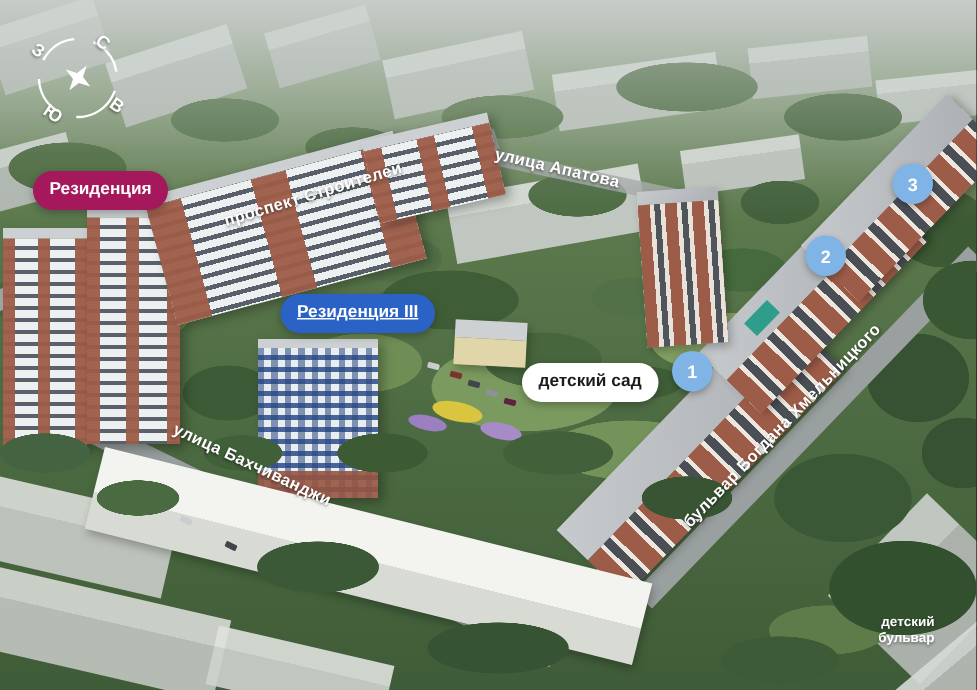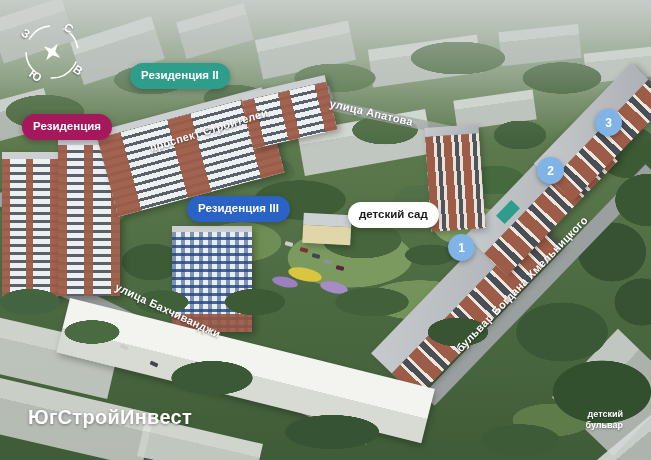--- a/index.html
+++ b/index.html
@@ -107,21 +107,21 @@
   .b-stylobate{position:absolute;left:70px;top:298px;width:376px;height:56px;transform:rotate(14deg);transform-origin:left top;
     background:linear-gradient(180deg,#f3f4f0 0 55%,#d8dad4 55%);box-shadow:2px 3px 6px rgba(0,0,0,.25);}
   
   .car{position:absolute;width:8px;height:4px;border-radius:1px;}
   .play{position:absolute;border-radius:50%;}
   .banner{position:absolute;left:497px;top:206px;width:22px;height:12px;transform:rotate(-46deg);}
   
   .ui{z-index:10;}
   .pill{position:absolute;padding:7px 11px;border-radius:14px;color:#fff;font-size:11.5px;font-weight:700;line-height:1;
     white-space:nowrap;box-shadow:0 2px 6px rgba(0,0,0,.28);cursor:pointer;}
-  .pill.dark-text{color:#1c1c1e;}
+  .pill.dark-text{color:#1c1c1e;margin-top:40px;}
   .p-res2{left:130px;top:63px;}
   .p-res{left:22px;top:114px;}
   .p-res3{left:187px;top:196px;}
   .p-aura{left:432px;top:159px;padding:7px 23px;}
   .p-kinder{left:348px;top:202px;}
   .street{position:absolute;color:#fff;font-size:11px;font-weight:700;letter-spacing:.3px;white-space:nowrap;
     text-shadow:0 1px 2px rgba(0,0,0,.5);transform-origin:left center;}
   .s-stroiteley{left:150px;top:142px;transform:rotate(-17deg);}
   .s-apatova{left:330px;top:97px;transform:rotate(13deg);}
   .s-bakhchi{left:116px;top:280px;transform:rotate(25deg);}
@@ -245,33 +245,31 @@
         <circle cx="32" cy="32" r="26" fill="none" stroke="#ffffff" stroke-width="1.6" stroke-dasharray="26 13"></circle>
         <path d="M32 22 L34.4 29.6 L42 32 L34.4 34.4 L32 42 L29.6 34.4 L22 32 L29.6 29.6 Z" fill="#ffffff"></path>
       </svg>
       <span class="c-n">С</span>
       <span class="c-s">Ю</span>
       <span class="c-w">З</span>
       <span class="c-e">В</span>
     </div>
 
 
-    <div class="pill p-res2" style="background-color: rgb(46, 157, 140);">Резиденция II</div>
     <div class="pill p-res" style="background-color: rgb(165, 25, 92);">Резиденция</div>
-    <div class="pill p-res3" style="background-color: rgb(43, 98, 198);">Резиденция III</div>
+    <div class="pill p-res3" style="background-color: rgb(43, 98, 198); text-decoration: underline;">Резиденция III</div>
     <div class="pill p-kinder dark-text" style="background-color: rgb(255, 255, 255);">детский сад</div>
 
     <div class="street s-stroiteley">проспект Строителей</div>
     <div class="street s-apatova">улица Апатова</div>
     <div class="street s-bakhchi">улица Бахчиванджи</div>
     <div class="street s-blvd">бульвар Богдана Хмельницкого</div>
 
     <div class="marker m-1" style="background-color: rgb(128, 179, 230);">1</div>
     <div class="marker m-2" style="background-color: rgb(128, 179, 230);">2</div>
     <div class="marker m-3" style="background-color: rgb(128, 179, 230);">3</div>
 
-    <div class="logo">ЮгСтройИнвест</div>
     <div class="tagline">
       <div>детский</div>
       <div>бульвар</div>
     </div>
   </div>
 </div>
 
 </body></html>

